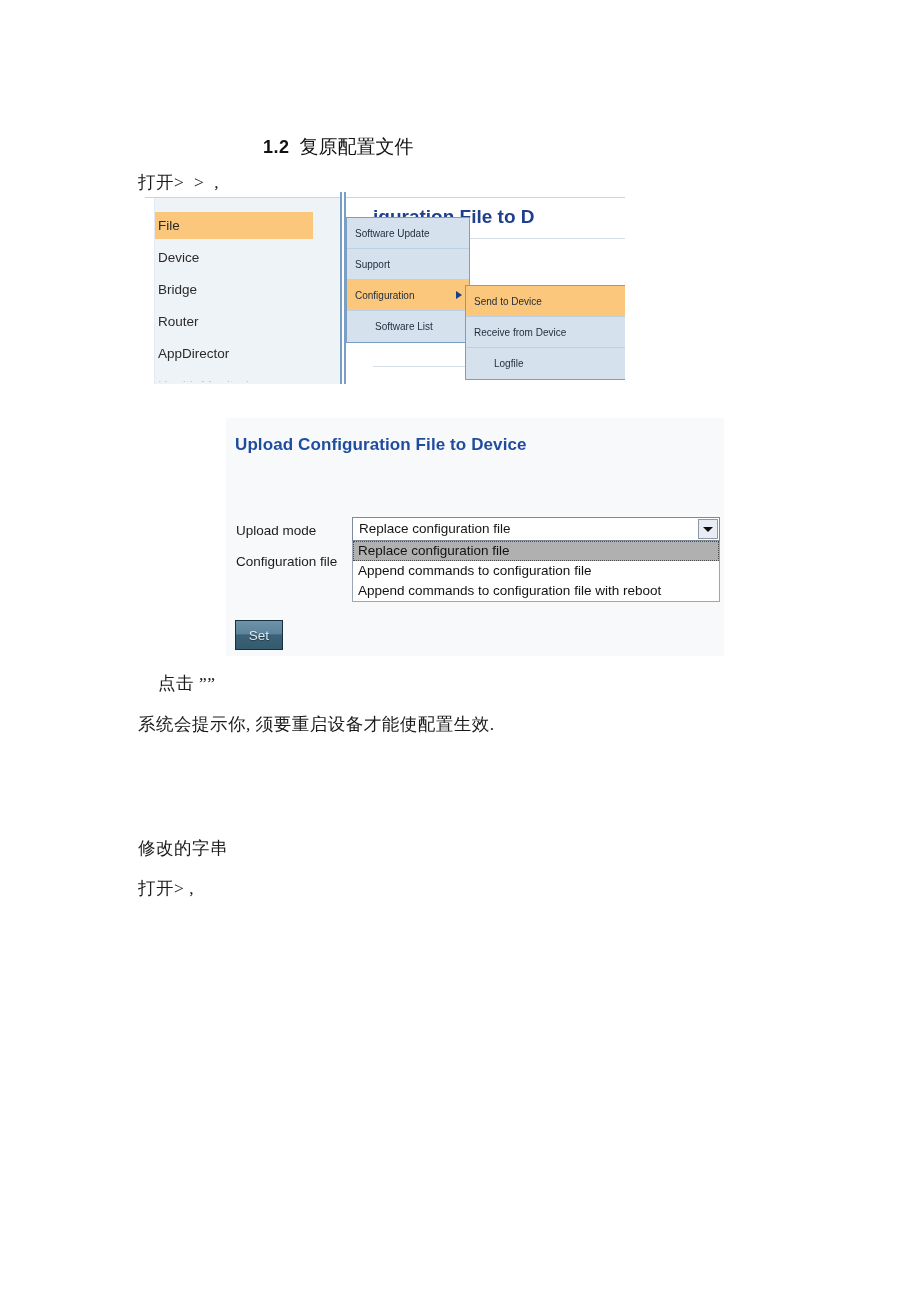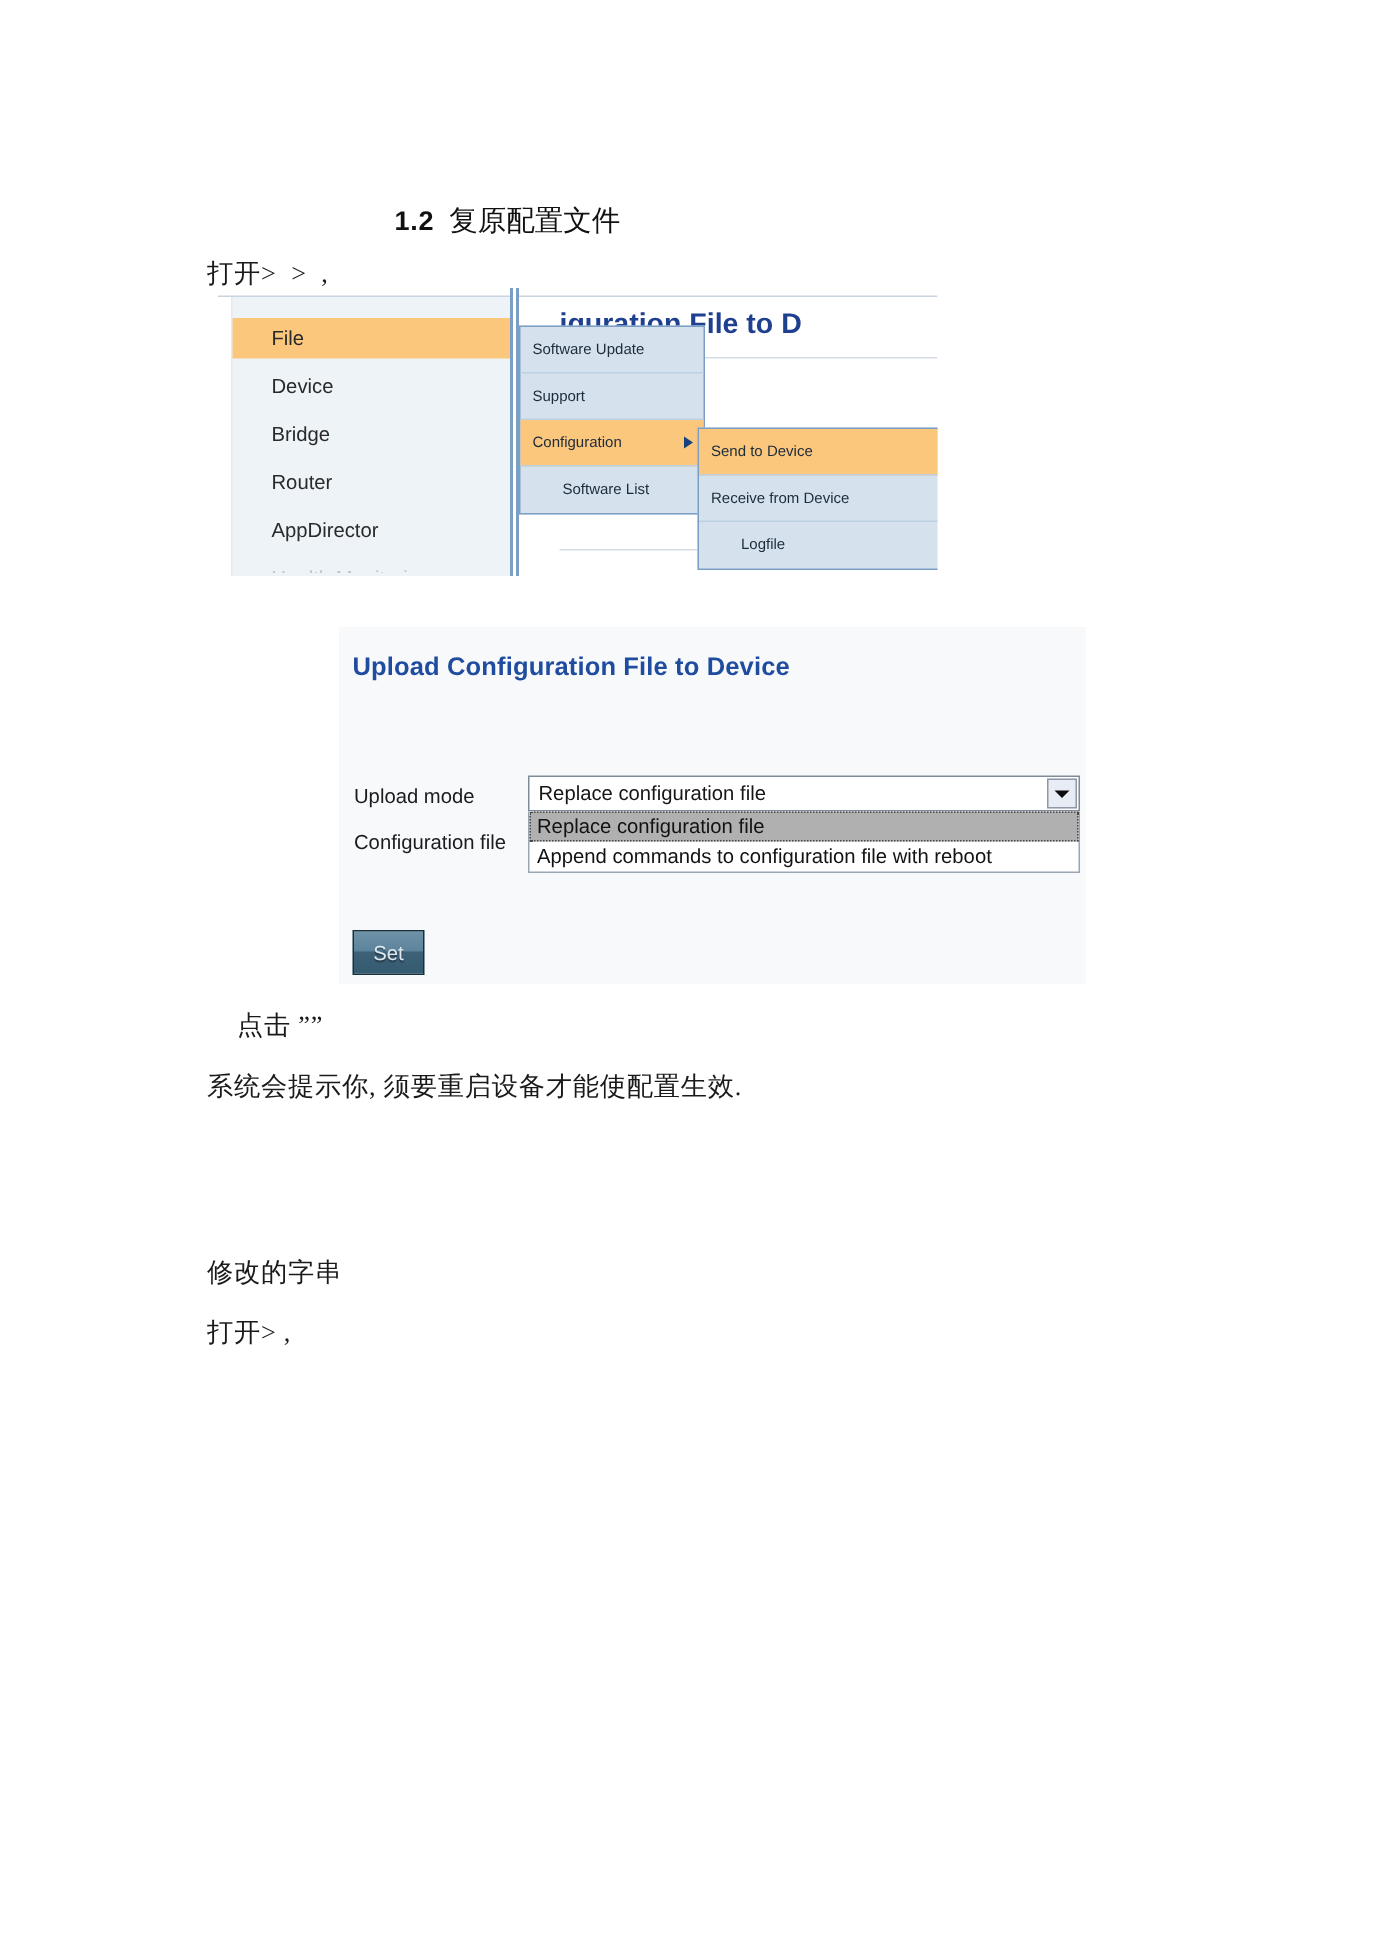--- a/index.html
+++ b/index.html
@@ -75,24 +75,24 @@
     left: 9px;
     top: 6px;
     width: 186px;
     height: 186px;
     background: #eef3f8;
     border-left: 1px solid #e3eaf2;
   }
   .nav-item {
     position: absolute;
     left: 0;
-    width: 186px;
+    width: 158px;
     height: 27px;
     line-height: 27px;
-    padding-left: 26px;
+    padding-left: 3px;
     box-sizing: border-box;
     font-family: "Liberation Sans", "DejaVu Sans", sans-serif;
     font-size: 13.5px;
     color: #2a2a2a;
     white-space: nowrap;
   }
   .nav-item.active {
     background: #fac77d;
   }
   .nav-item.clipped {
@@ -386,20 +386,21 @@
 
     <div class="select-box">
       <span class="select-value">Replace configuration file</span>
       <span class="select-arrow-btn">
         <span class="chev"></span>
       </span>
     </div>
 
     <div class="option-list">
       <div class="option-item selected">Replace configuration file</div>
+      <div class="option-item">Append commands to configuration file</div>
       <div class="option-item">Append commands to configuration file with reboot</div>
     </div>
 
     <div class="set-btn">Set</div>
   </div>
 
   <div class="doc-line" style="left:138px; top:671px;margin-left:20px;">点击 ””</div>
   <div class="doc-line" style="left:138px; top:712px;">系统会提示你, 须要重启设备才能使配置生效.</div>
 
 

